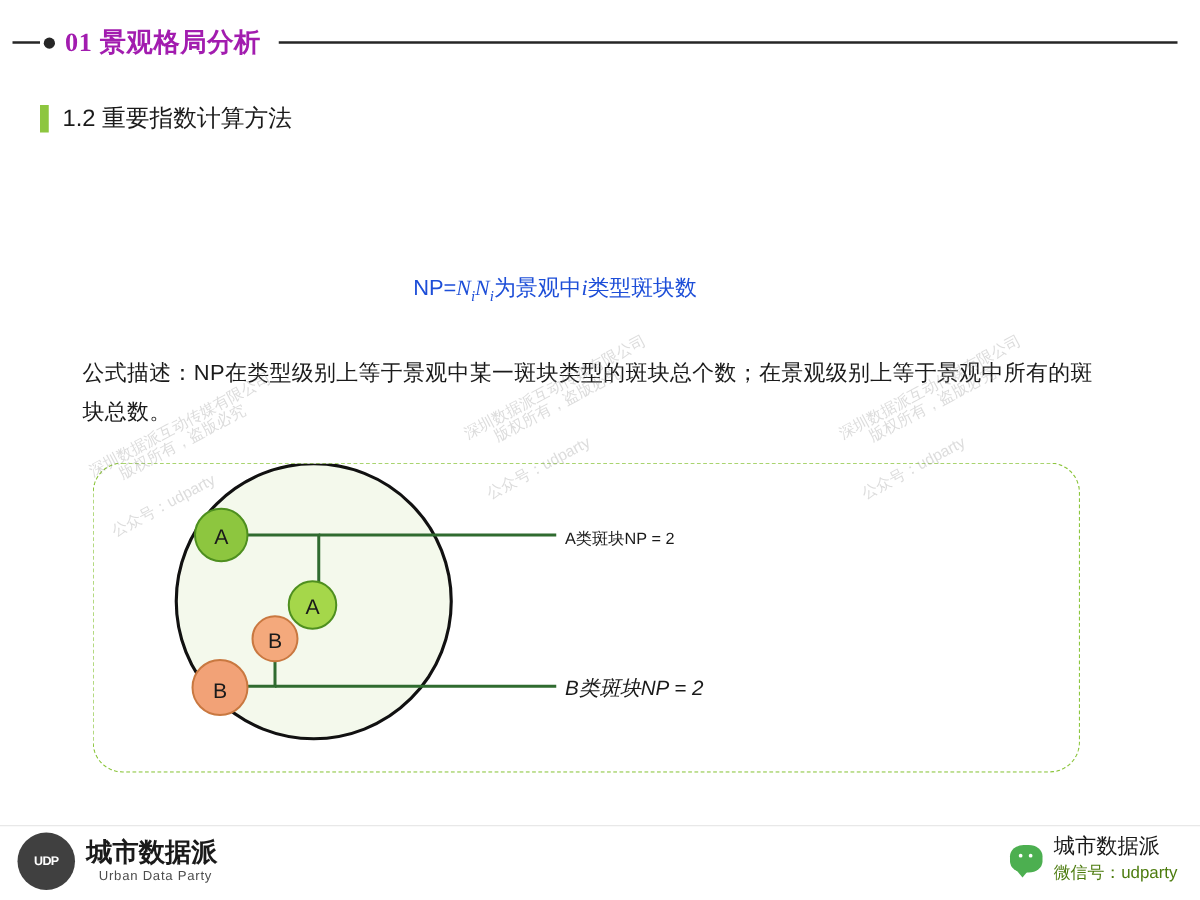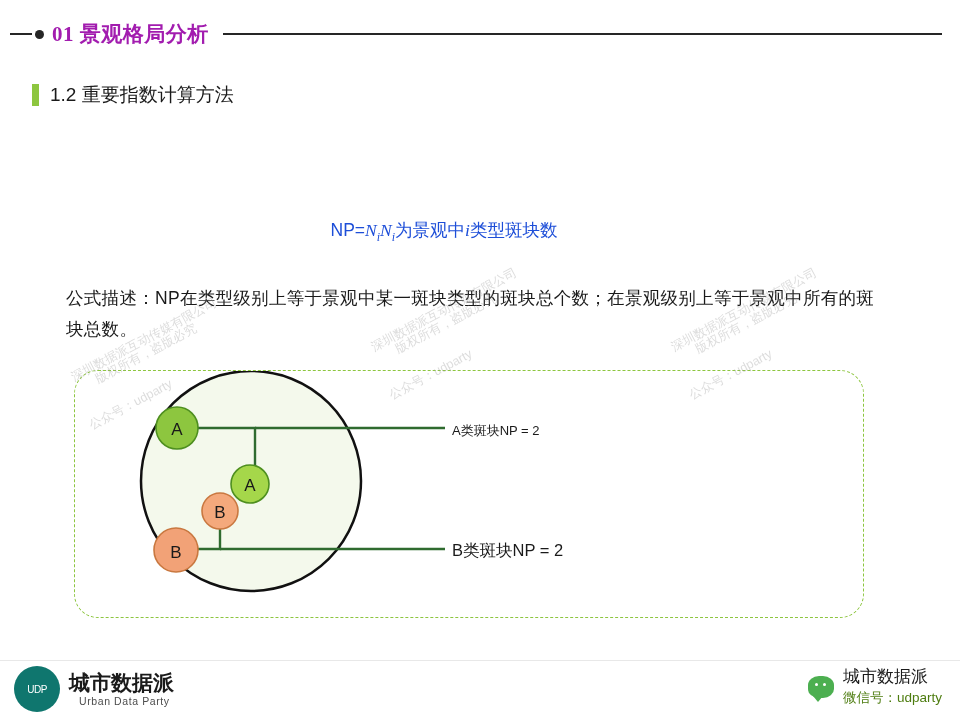--- a/index.html
+++ b/index.html
@@ -112,20 +112,21 @@
     position: absolute;
     left: 452px; top: 422px;
     font-size: 13px;
     color: #1a1a1a;
   }
   .legend-b {
     position: absolute;
     left: 452px; top: 540px;
     font-size: 16.5px;
     color: #1a1a1a;
+    font-style: italic;
   }
 
   
   .wm {
     position: absolute;
     color: rgba(150,150,150,0.33);
     font-size: 12.5px;
     transform: rotate(-28deg);
     transform-origin: left top;
     white-space: nowrap;
@@ -143,25 +144,25 @@
   }
   .brand {
     position: absolute;
     left: 14px; top: 666px;
     display: flex;
     align-items: center;
   }
   .brand-mark {
     width: 46px; height: 46px;
     border-radius: 50%;
-    background: #0f766e;
+    background: #404040;
     display: flex; align-items: center; justify-content: center;
     color: #ffffff;
     font-size: 10px;
-    font-weight: normal;
+    font-weight: bold;
     letter-spacing: -0.5px;
   }
   .brand-txt { margin-left: 9px; }
   .brand-cn {
     font-size: 21px; font-weight: bold; color: #1a1a1a; line-height: 24px;
   }
   .brand-en {
     font-size: 10.5px; color: #4d4d4d; letter-spacing: 0.6px; padding-left: 10px;
   }
   .wechat {

